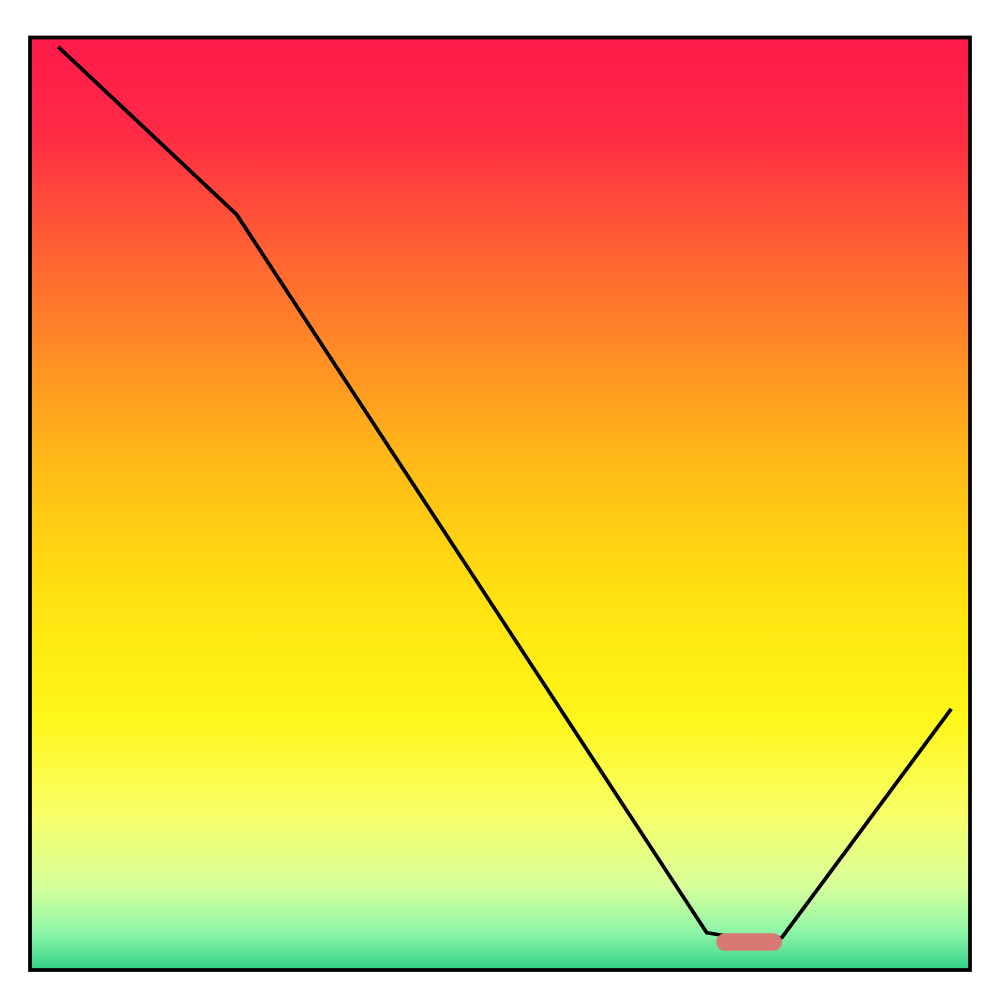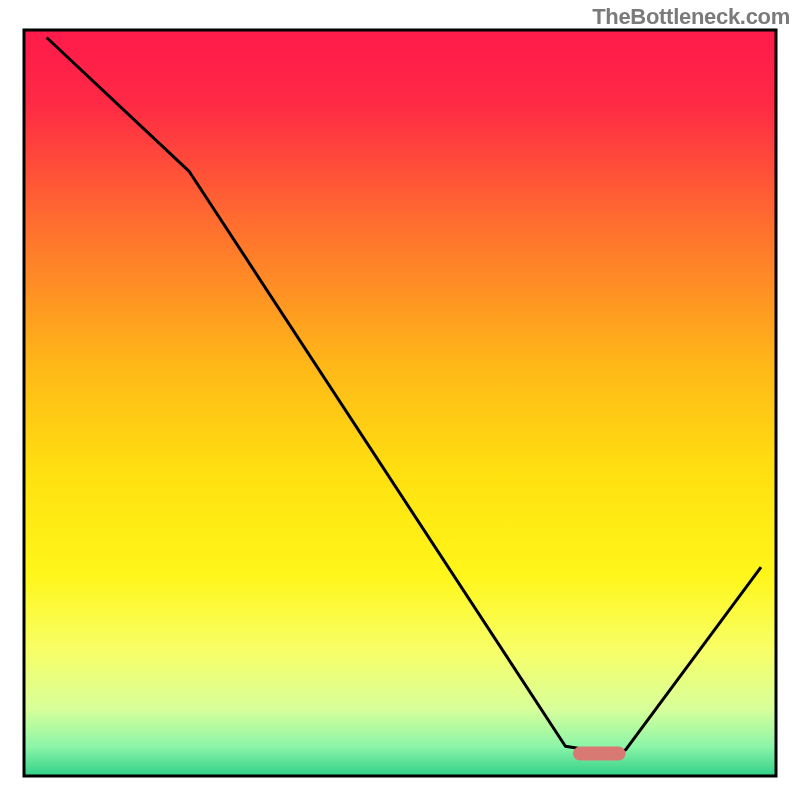--- a/index.html
+++ b/index.html
@@ -26,21 +26,20 @@
     letter-spacing: -0.3px;
   }
   svg {
     display: block;
   }
 </style>
 </head>
 <body>
 
 <div class="wrapper">
-  <div class="watermark">TheBottleneck.com</div>
   <svg id="chart-svg" width="800" height="800" viewBox="0 0 800 800">
       <defs>
         <linearGradient id="bg-grad" x1="0" y1="0" x2="0" y2="1">
           <stop offset="0%" stop-color="#ff1a4b"></stop>
           <stop offset="10%" stop-color="#ff2a45"></stop>
           <stop offset="25%" stop-color="#ff6a30"></stop>
           <stop offset="45%" stop-color="#ffb818"></stop>
           <stop offset="60%" stop-color="#ffe210"></stop>
           <stop offset="73%" stop-color="#fff61a"></stop>
           <stop offset="83%" stop-color="#f8ff66"></stop>

